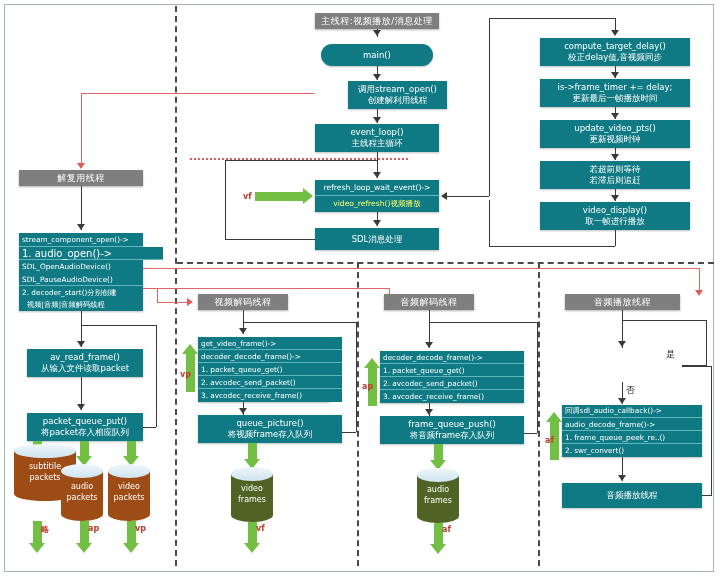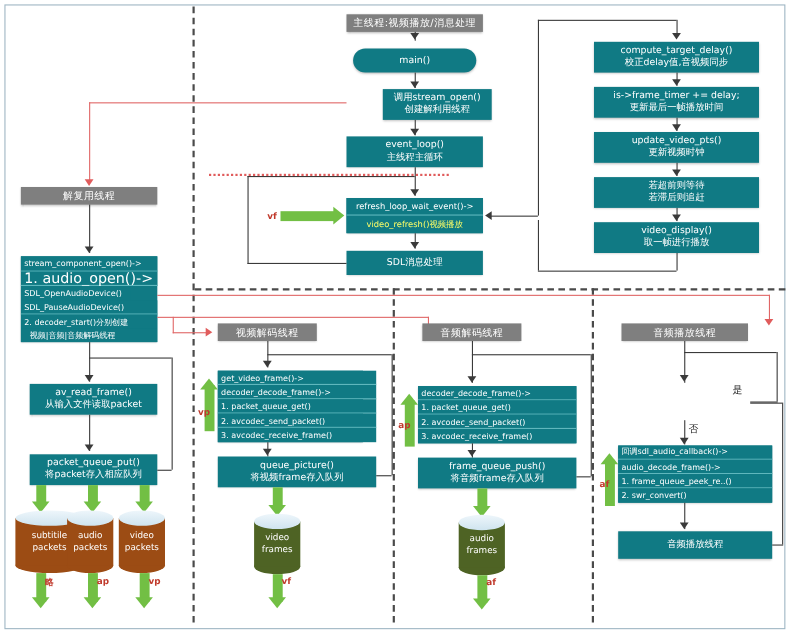--- a/index.html
+++ b/index.html
@@ -166,21 +166,21 @@
 
   <div class="rhline" style="left:81px;top:93px;width:234px;"></div>
   <div class="rvline" style="left:81px;top:93px;height:72px;"></div>
   <div class="rarr-d" style="left:77px;top:163px;"></div>
 
   <div class="vline" style="left:81px;top:186px;height:44px;"></div>
   <div class="arr-d" style="left:77px;top:224px;"></div>
 
   <div class="segbox" style="left:19px;top:233px;width:124px;height:78px;">
     <div class="seg" style="left:0;top:0;width:124px;height:14px;font-size:7.3px;">stream_component_open()-&gt;</div>
-    <div class="seg" style="left:0;top:14px;width:124px;height:13px;font-size:13px;">1. audio_open()-&gt;</div>
+    <div class="seg" style="left:0;top:14px;width:144px;height:13px;font-size:10px;">1. audio_open()-&gt;</div>
     <div class="seg" style="left:0;top:27px;width:100px;height:13px;font-size:7.3px;border-bottom:none;">    SDL_OpenAudioDevice()</div>
     <div class="seg" style="left:0;top:40px;width:124px;height:13px;font-size:7.3px;">  SDL_PauseAudioDevice()</div>
     <div class="seg" style="left:0;top:53px;width:124px;height:13px;font-size:7.3px;border-bottom:none;">2. decoder_start()分别创建</div>
     <div class="seg last" style="left:0;top:66px;width:124px;height:12px;font-size:7.3px;padding-left:8px;">视频|音频|音频解码线程</div>
   </div>
 
   <div class="rhline" style="left:143px;top:268px;width:557px;"></div>
   <div class="rvline" style="left:699px;top:268px;height:24px;"></div>
   <div class="rarr-d" style="left:695px;top:290px;"></div>
 
@@ -211,21 +211,21 @@
   <div class="vline" style="left:156px;top:325px;height:102px;"></div>
   <div class="hline" style="left:81px;top:325px;width:75px;"></div>
 
   <div class="gvert" style="left:33px;top:441px;height:18px;"></div>
   <div class="garr-d" style="left:29px;top:456px;"></div>
   <div class="gvert" style="left:80px;top:441px;height:18px;"></div>
   <div class="garr-d" style="left:76px;top:456px;"></div>
   <div class="gvert" style="left:127px;top:441px;height:18px;"></div>
   <div class="garr-d" style="left:123px;top:456px;"></div>
 
-  <div class="cyl brown" style="left:14px;top:464px;width:62px;height:57px;">
+  <div class="cyl brown" style="left:14px;top:444px;width:62px;height:57px;">
     <div class="btm"></div>
     <div class="body"></div>
     <div class="top"></div>
     <div class="lbl">
       <span>subtitile</span>
       <span>packets</span>
     </div>
   </div>
   <div class="cyl brown" style="left:61px;top:464px;width:42px;height:57px;">
     <div class="btm"></div>

